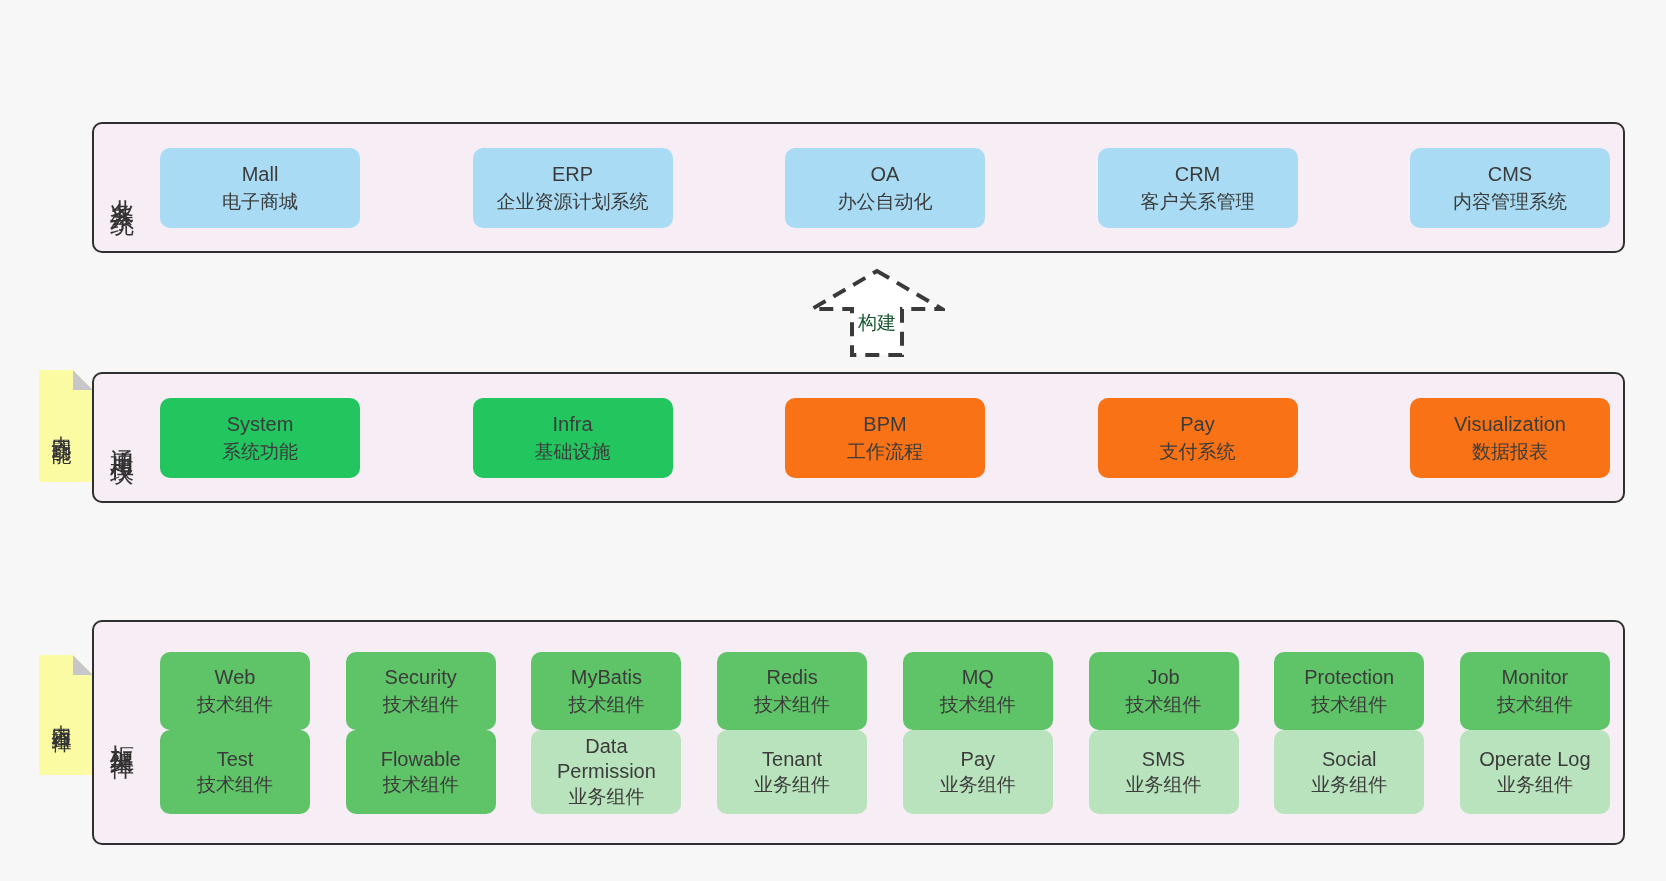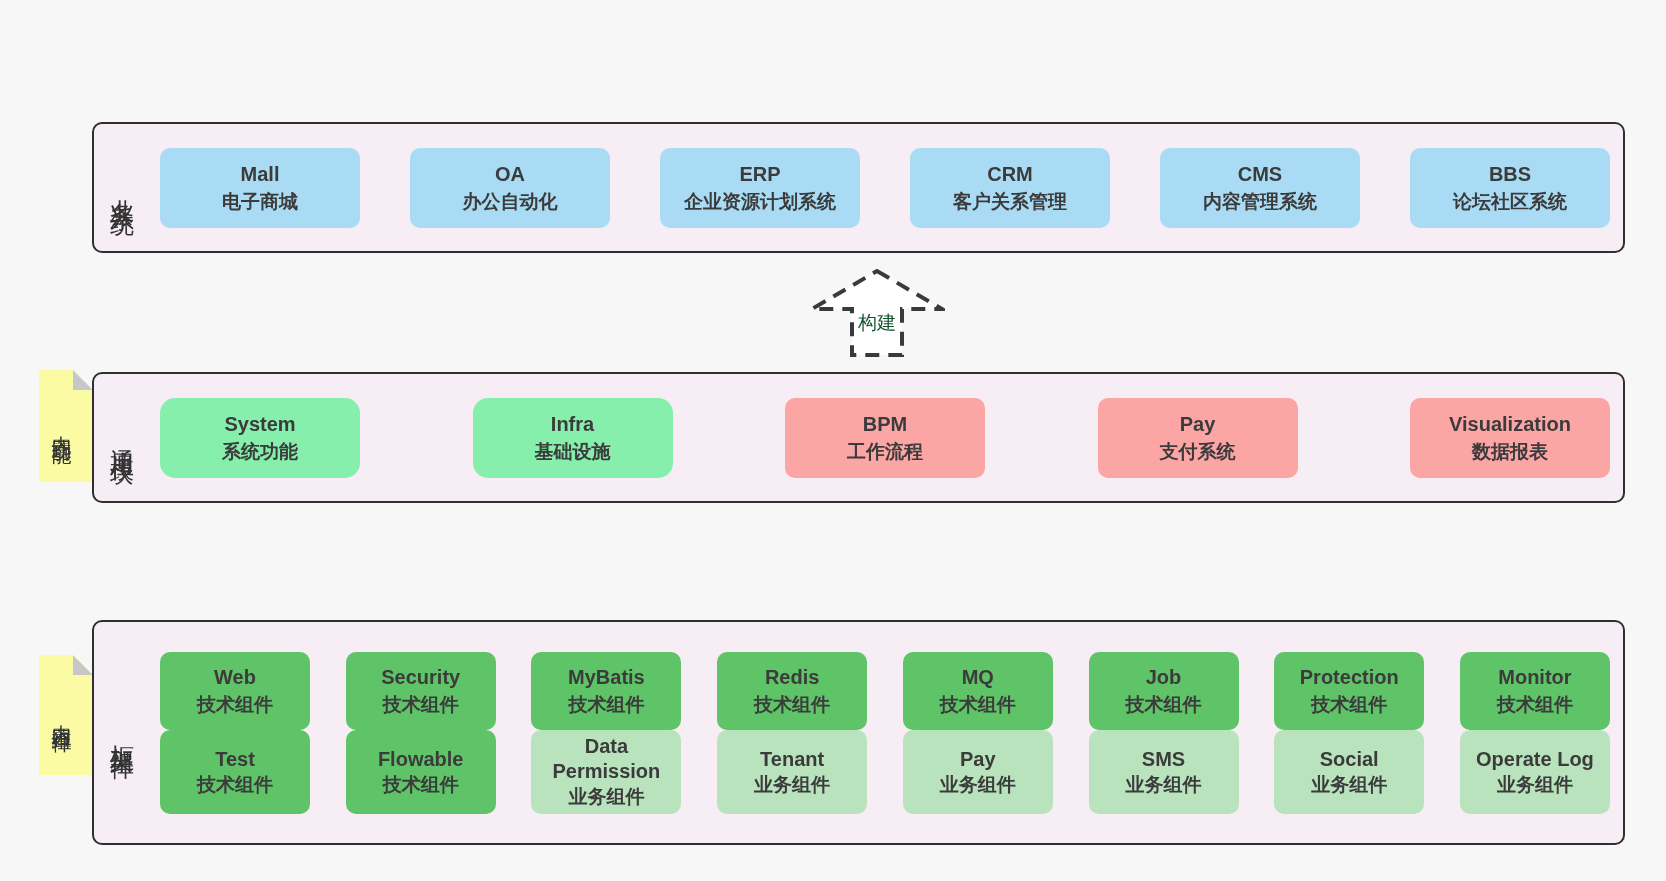--- a/index.html
+++ b/index.html
@@ -26,29 +26,28 @@
     flex:1;display:flex;justify-content:space-between;align-items:center;
     padding:0 13px 0 26px;
   }
   .rows{flex:1;display:flex;flex-direction:column;padding:0 13px 0 26px;}
   
   .box{
     box-sizing:border-box;border-radius:10px;
     display:flex;flex-direction:column;align-items:center;justify-content:center;
     text-align:center;line-height:27px;font-size:19px;color:#3b3b3b;
     padding:0 10px;
-    font-weight:bold;
   }
   .box .box-title{font-size:20px;}
   .box-wide{width:200px;height:80px;}
   .box-sm{width:150px;height:78px;}
   .row2 .box-sm{height:84px;line-height:25px;}
   .blue{background:#a9dcf4;}
-  .red{background:#86efac;border-radius:15px;}
-  .pink{background:#fca5a5;}
+  .red{background:#22c55e;}
+  .pink{background:#f97316;}
   .green{background:#5fc368;}
   .lightgreen{background:#b8e3bc;}
   
   .sticky{
     position:absolute;left:39px;width:54px;background:#fbfba3;z-index:0;
     clip-path:polygon(0 0,calc(100% - 20px) 0,100% 20px,100% 100%,0 100%);
     display:flex;align-items:center;justify-content:center;
   }
   .sticky-top{top:370px;height:112px;}
   .sticky-bottom{top:655px;height:120px;}
@@ -87,38 +86,34 @@
   </div>
 
   <section class="layer layer-business">
     <div class="v-label">业务系统</div>
     <div class="boxes">
       <div class="box box-wide blue">
         <div class="box-title">Mall</div>
         <div class="box-subtitle">电子商城</div>
       </div>
       <div class="box box-wide blue">
+        <div class="box-title">ERP</div>
+        <div class="box-subtitle">企业资源计划系统</div>
+      </div>
+      <div class="box box-wide blue">
         <div class="box-title">OA</div>
         <div class="box-subtitle">办公自动化</div>
       </div>
       <div class="box box-wide blue">
-        <div class="box-title">ERP</div>
-        <div class="box-subtitle">企业资源计划系统</div>
-      </div>
-      <div class="box box-wide blue">
         <div class="box-title">CRM</div>
         <div class="box-subtitle">客户关系管理</div>
       </div>
       <div class="box box-wide blue">
         <div class="box-title">CMS</div>
         <div class="box-subtitle">内容管理系统</div>
-      </div>
-      <div class="box box-wide blue">
-        <div class="box-title">BBS</div>
-        <div class="box-subtitle">论坛社区系统</div>
       </div>
     </div>
   </section>
 
   <div class="arrow arrow-build">
     <svg width="136" height="90" viewBox="0 0 136 90">
       <path d="M68 3 L133 41 L93 41 L93 87 L43 87 L43 41 L3 41 Z" fill="#ffffff" stroke="#3a3a3a" stroke-width="4" stroke-dasharray="14 9"></path>
     </svg>
     <div class="arrow-label">构建</div>
   </div>

